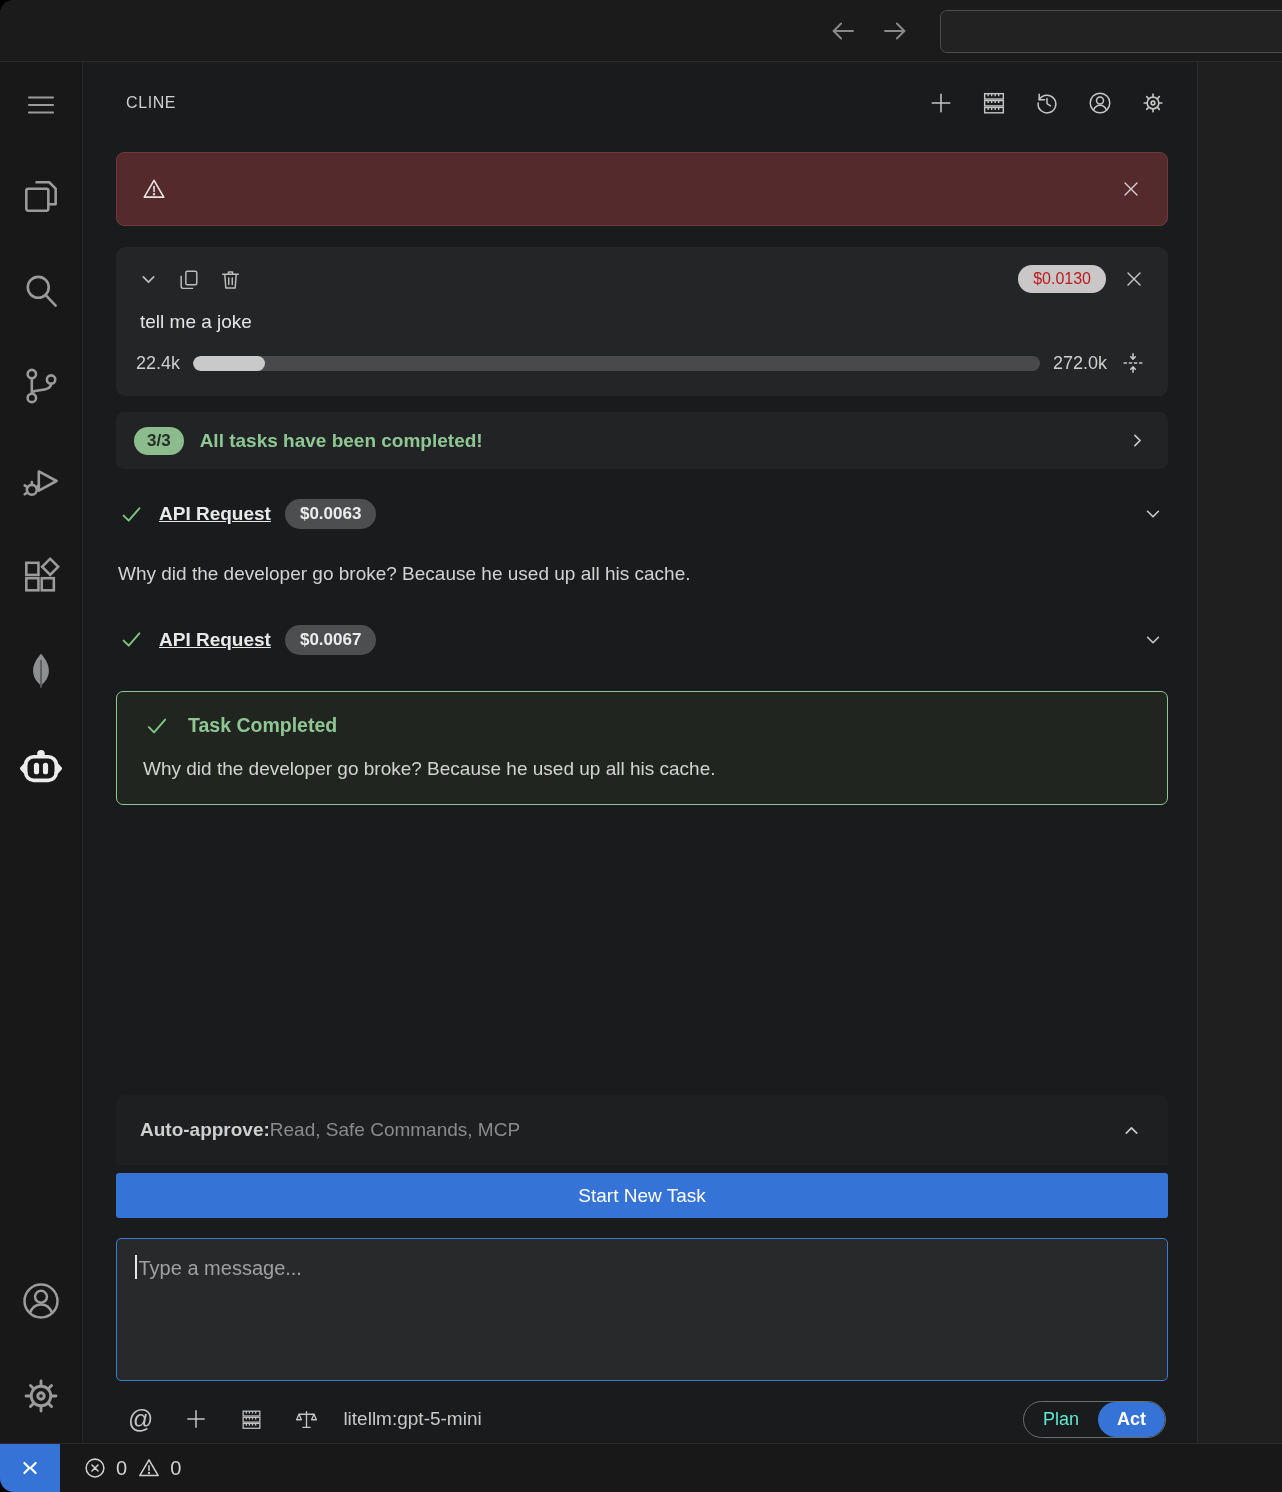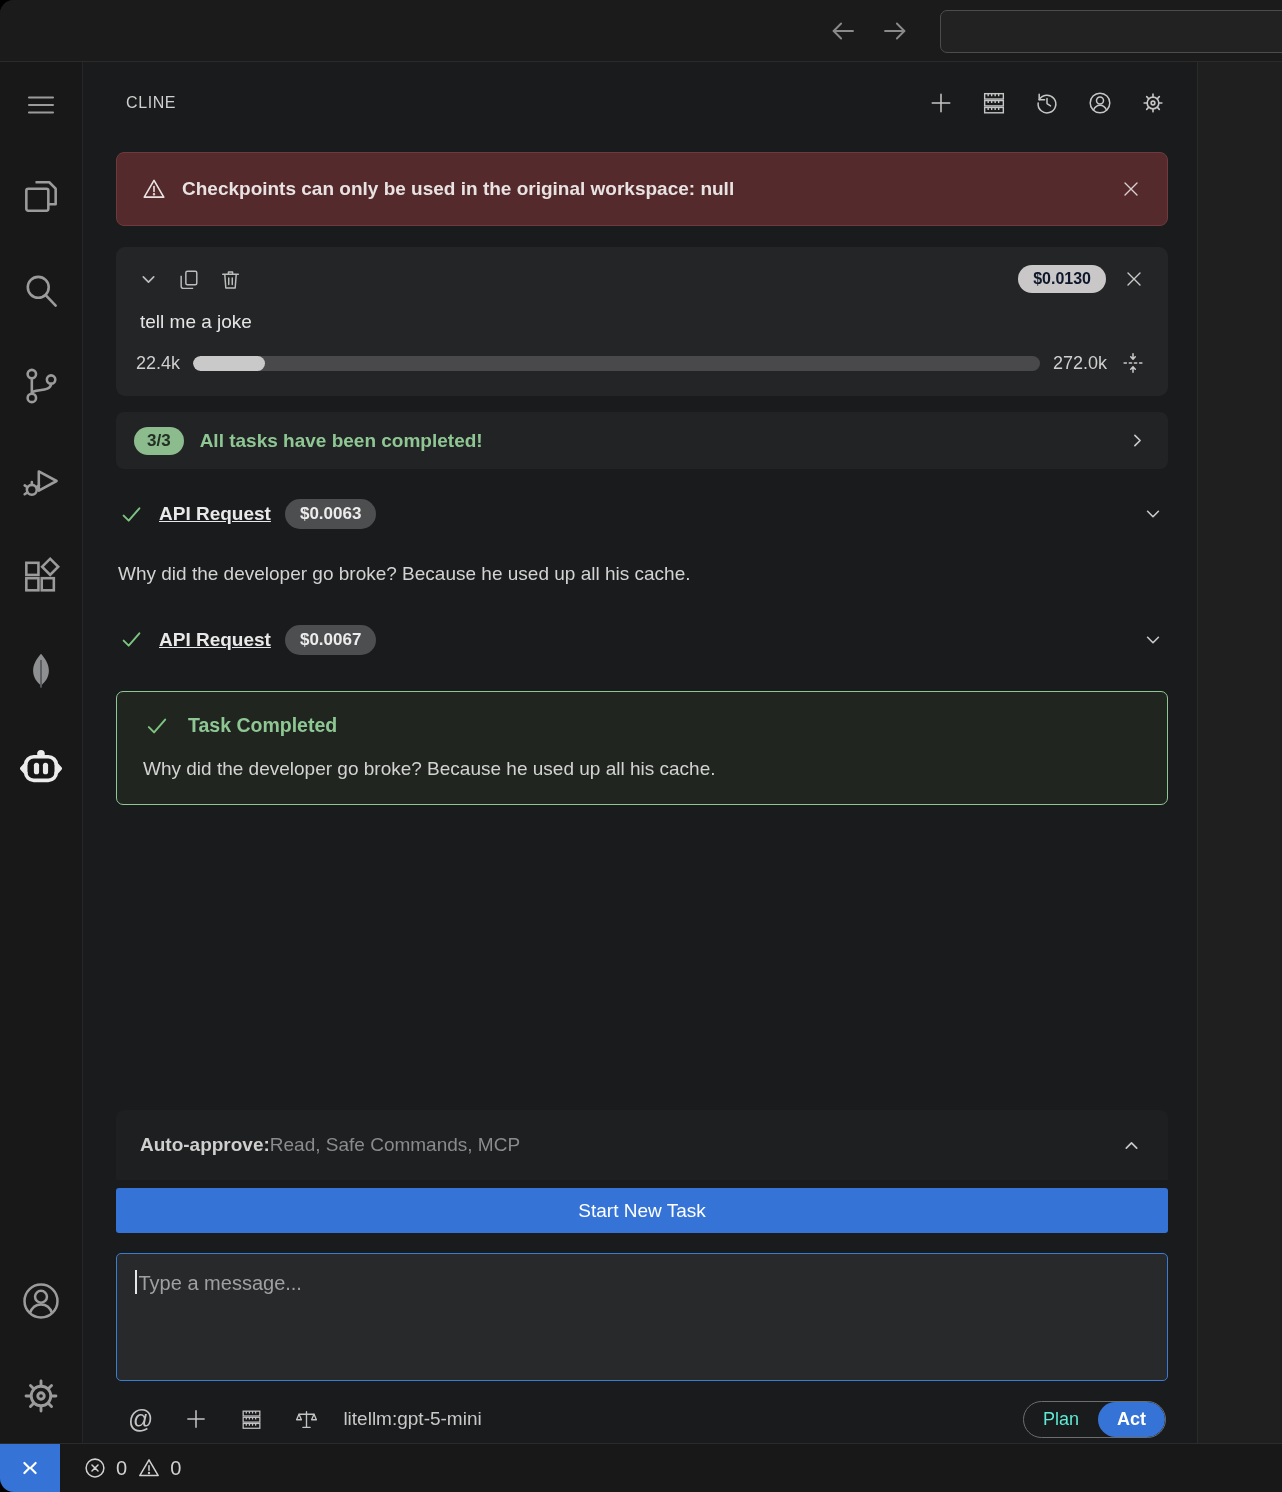--- a/index.html
+++ b/index.html
@@ -49,21 +49,21 @@
     color:#e9e2e2; font-size:19px; font-weight:600;
   }
   .error-banner .close { margin-left:auto; color:#d9cfcf; cursor:pointer; display:flex; }
   
   .task-card {
     margin-top:21px; background:#242526; border-radius:9px; padding:18px 22px 20px 20px;
   }
   .task-row1 { display:flex; align-items:center; gap:16px; color:#bdbdbd; }
   .task-row1 .grow { flex:1; }
   .cost-pill {
-    background:#c9c7c8; color:#0f172a; font-size:16px; font-weight:700;
+    background:#c9c7c8; color:#b91c1c; font-size:16px; font-weight:400;
     border-radius:17px; padding:5px 15px;
   }
   .task-prompt { color:#e5e5e5; font-size:19px; margin:18px 2px 0 4px; }
   .task-row3 { display:flex; align-items:center; gap:13px; margin-top:17px; color:#cfcfcf; font-size:18px; }
   .progress-track { flex:1; height:15px; background:#49494b; border-radius:8px; overflow:hidden; }
   .progress-fill { height:100%; background:#c9c9c9; border-radius:8px; }
   
   .complete-banner {
     margin-top:16px; background:#222324; border-radius:8px; height:57px;
     display:flex; align-items:center; gap:16px; padding:0 18px;
@@ -99,21 +99,21 @@
     display:flex; align-items:center; padding:0 24px; 
   }
   .aa-label { color:#cfcfcf; font-size:19px; font-weight:600; }
   .aa-value { color:#8a8b8c; font-size:19px; }
   .auto-approve .chev { margin-left:auto; color:#c9c9c9; display:flex; cursor:pointer; }
   .start-btn {
     margin-top:8px; height:45px; background:#3574d6; border:none; border-radius:3px;
     color:#ffffff; font-size:19px; font-family:inherit; cursor:pointer; width:100%;
   }
   .chat-input {
-    margin-top:20px; height:128px; background:#27292b;
+    margin-top:20px; height:143px; background:#27292b;
     border:1.5px solid #3a7bd5; border-radius:5px; padding:16px 18px 14px 18px;
     display:flex; flex-direction:column; cursor:text; position:relative;
   }
   .caret { display:inline-block; width:1.5px; height:24px; background:#e6e6e6; vertical-align:-4px; margin-right:2px; }
   .placeholder-main { color:#9fa0a2; font-size:20px; }
   .input-bottom { margin-top:auto; display:flex; align-items:flex-end; gap:12px; }
   .placeholder-hint { color:#77797b; font-size:19px; flex:1; }
   .send-btn { color:#babbbd; display:flex; cursor:pointer; }
   .controls-row { display:flex; align-items:center; gap:30px; padding:14px 2px 0 12px; color:#c4c4c4; height:62px; }
   .controls-row .icobtn { display:flex; cursor:pointer; }
@@ -282,21 +282,20 @@
       <div class="panel-body">
 
         <div class="error-banner">
           <span>
             <svg width="26" height="26" viewBox="0 0 24 24" fill="none" stroke="currentColor" stroke-width="1.5" stroke-linejoin="round">
                 <path d="M12 4L3 19.5h18z"></path>
                 <path d="M12 9.8v4.4" stroke-linecap="round"></path>
                 <circle cx="12" cy="16.8" r="0.4" fill="currentColor"></circle>
               </svg>
           </span>
-          <span>Checkpoints can only be used in the original workspace: null</span>
           <span class="close">
             <svg width="24" height="24" viewBox="0 0 24 24" fill="none" stroke="currentColor" stroke-width="1.4" stroke-linecap="round">
                 <path d="M6 6l12 12M18 6L6 18"></path>
               </svg>
           </span>
         </div>
 
         <div class="task-card">
           <div class="task-row1">
             <span class="icobtn">

